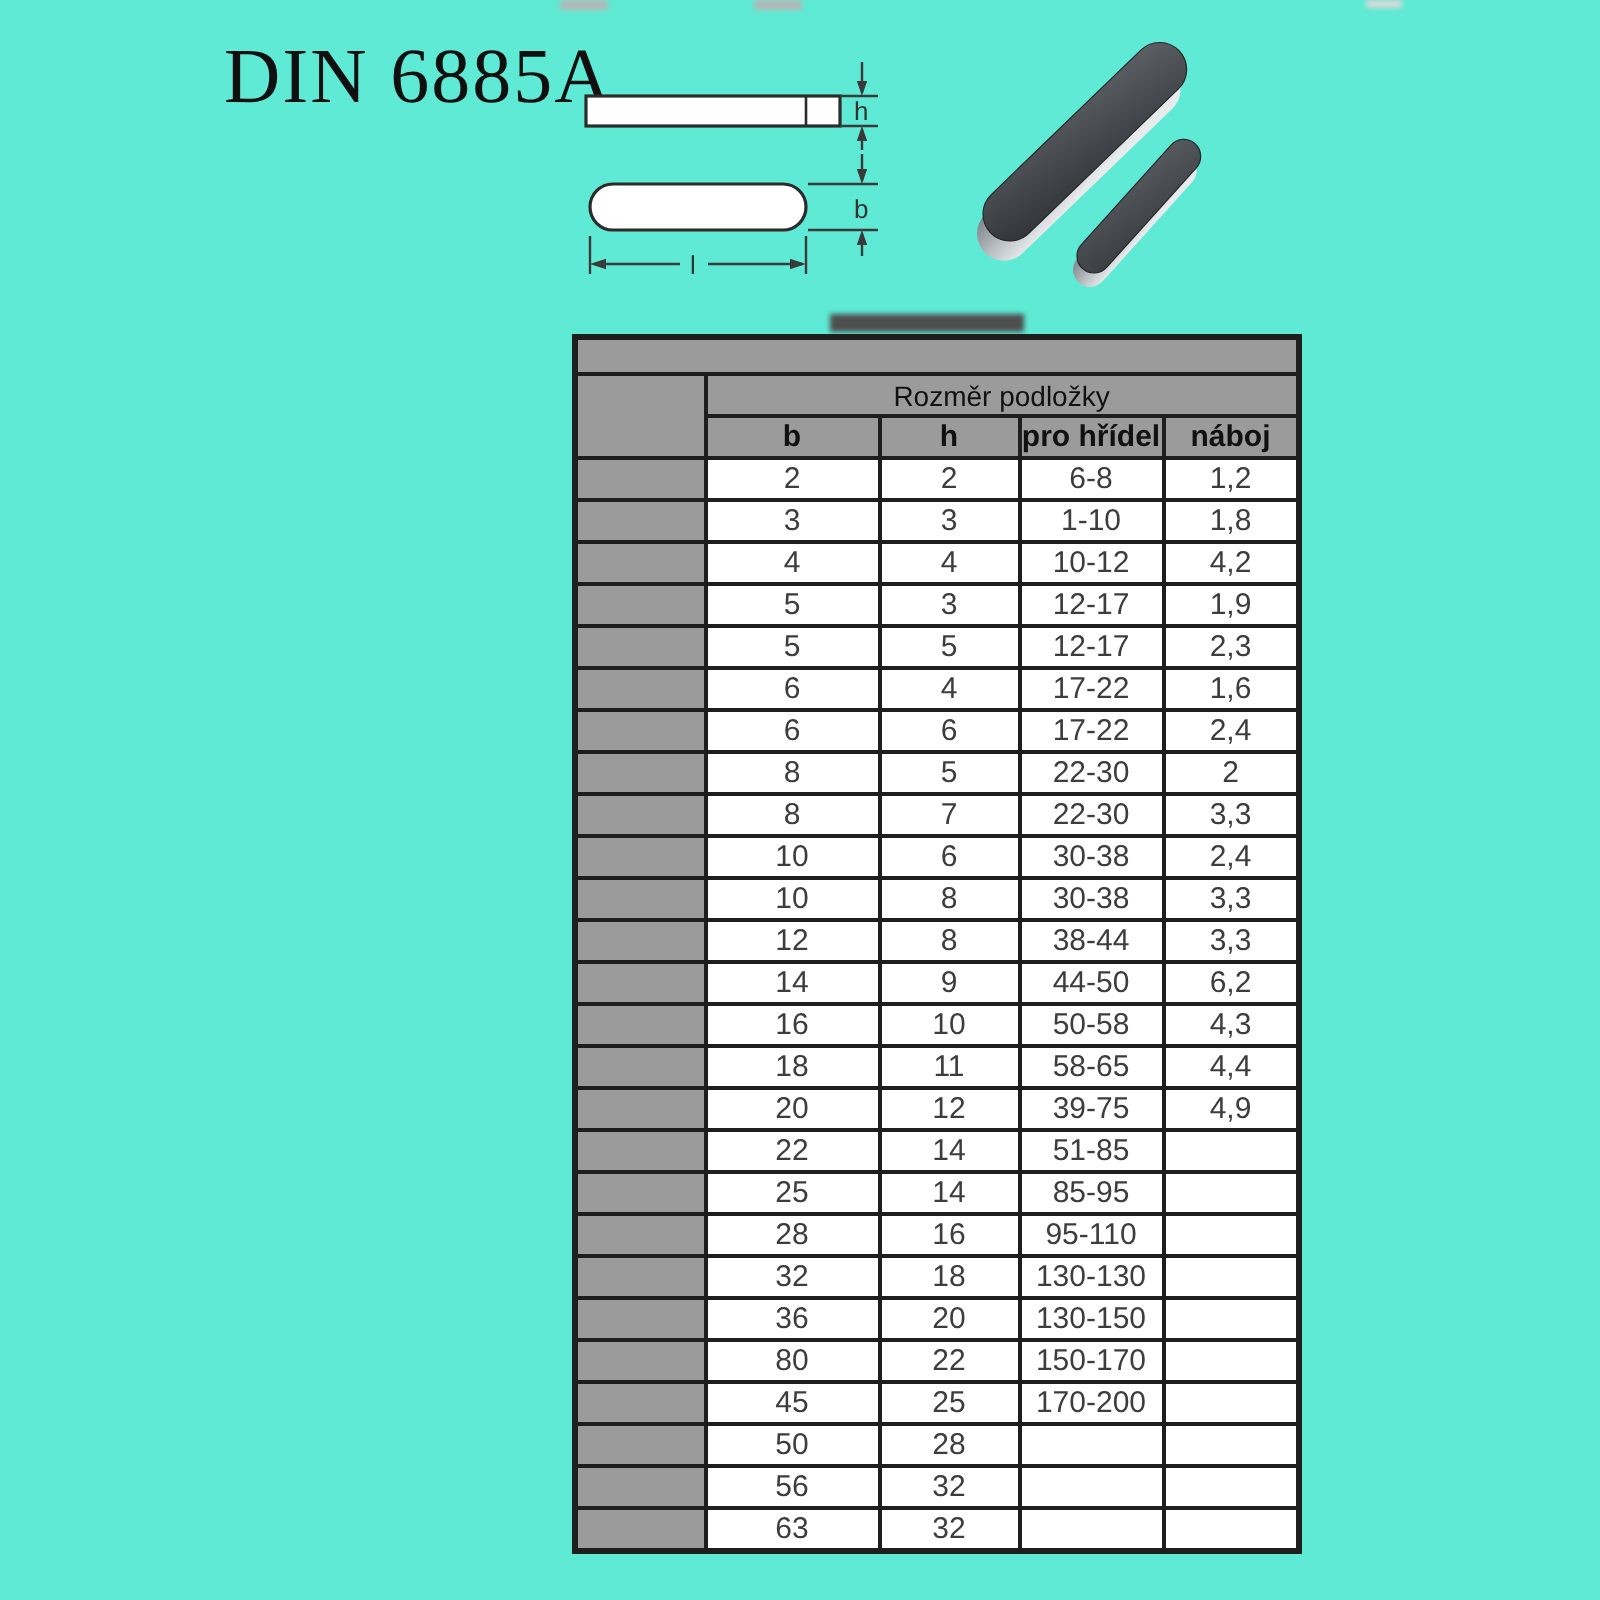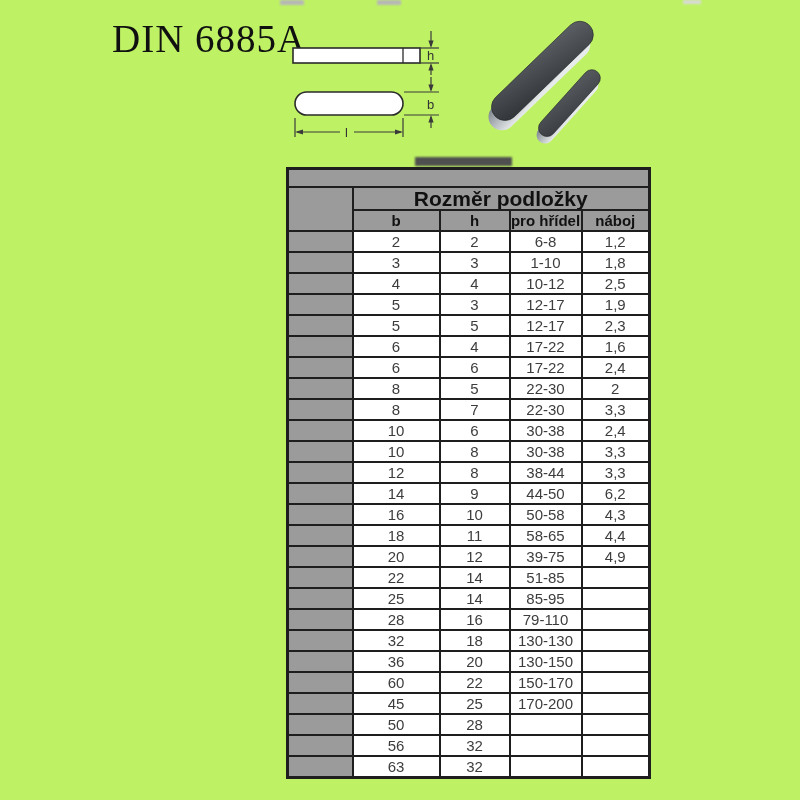--- a/index.html
+++ b/index.html
@@ -1,37 +1,37 @@
 <!DOCTYPE html>
 <html><head>
 <meta charset="utf-8">
 <style>
   html,body{margin:0;padding:0;background:#ffffff;}
-  .page{position:relative;width:800px;height:800px;background:#bef264;overflow:hidden;
+  .page{position:relative;width:800px;height:800px;background:#5eead4;overflow:hidden;
         font-family:"Liberation Sans",sans-serif;}
   .title{position:absolute;left:112px;top:16px;font-family:"Liberation Serif",serif;
          font-size:39px;color:#101010;letter-spacing:1px;white-space:nowrap;}
   .smudge{position:absolute;filter:blur(1.2px);}
   .s1{left:280px;top:0;width:24px;height:5px;background:#b7b7b7;}
   .s2{left:377px;top:0;width:24px;height:5px;background:#b7b7b7;}
   .s3{left:683px;top:0;width:18px;height:4px;background:#d9d9d9;}
   .s4{left:415px;top:157px;width:97px;height:9px;background:#4f4f4f;}
   .drawing-svg{position:absolute;left:283px;top:23px;}
   .keys-svg{position:absolute;left:470px;top:5px;}
   .dim-label{font-family:"Liberation Sans",sans-serif;font-size:13px;fill:#333333;}
   table.spec{position:absolute;left:286px;top:167px;border-collapse:collapse;
              table-layout:fixed;width:362px;}
   table.spec{border:3px solid #1e1e1e;}
   table.spec td,table.spec th{border:2px solid #1e1e1e;padding:0;text-align:center;
              vertical-align:middle;line-height:1;overflow:hidden;white-space:nowrap;}
   .gray{background:#9b9b9b;}
   tr.row-top td{height:16px;}
   tr.row-group td{height:19px;}
   tr.row-cols th{height:19px;}
-  .gh{font-size:21px;font-weight:bold;color:#111111;margin-top:25px;}
+  .gh{font-size:14px;font-weight:normal;color:#111111;margin-top:25px;}
   .ch{font-size:15px;font-weight:bold;color:#111111;}
   td.data-cell{background:#ffffff;font-size:15px;color:#3d3d3d;height:19px;}
   td.row-label{height:19px;}
 </style>
 </head>
 <body>
 
 <div class="page">
 
   <div class="smudge s1"></div>
@@ -139,21 +139,21 @@
           <td class="data-cell">3</td>
           <td class="data-cell">3</td>
           <td class="data-cell">1-10</td>
           <td class="data-cell">1,8</td>
         </tr>
         <tr>
           <td class="gray row-label"></td>
           <td class="data-cell">4</td>
           <td class="data-cell">4</td>
           <td class="data-cell">10-12</td>
-          <td class="data-cell">2,5</td>
+          <td class="data-cell">4,2</td>
         </tr>
         <tr>
           <td class="gray row-label"></td>
           <td class="data-cell">5</td>
           <td class="data-cell">3</td>
           <td class="data-cell">12-17</td>
           <td class="data-cell">1,9</td>
         </tr>
         <tr>
           <td class="gray row-label"></td>
@@ -250,40 +250,40 @@
           <td class="gray row-label"></td>
           <td class="data-cell">25</td>
           <td class="data-cell">14</td>
           <td class="data-cell">85-95</td>
           <td class="data-cell"></td>
         </tr>
         <tr>
           <td class="gray row-label"></td>
           <td class="data-cell">28</td>
           <td class="data-cell">16</td>
-          <td class="data-cell">79-110</td>
+          <td class="data-cell">95-110</td>
           <td class="data-cell"></td>
         </tr>
         <tr>
           <td class="gray row-label"></td>
           <td class="data-cell">32</td>
           <td class="data-cell">18</td>
           <td class="data-cell">130-130</td>
           <td class="data-cell"></td>
         </tr>
         <tr>
           <td class="gray row-label"></td>
           <td class="data-cell">36</td>
           <td class="data-cell">20</td>
           <td class="data-cell">130-150</td>
           <td class="data-cell"></td>
         </tr>
         <tr>
           <td class="gray row-label"></td>
-          <td class="data-cell">60</td>
+          <td class="data-cell">80</td>
           <td class="data-cell">22</td>
           <td class="data-cell">150-170</td>
           <td class="data-cell"></td>
         </tr>
         <tr>
           <td class="gray row-label"></td>
           <td class="data-cell">45</td>
           <td class="data-cell">25</td>
           <td class="data-cell">170-200</td>
           <td class="data-cell"></td>

